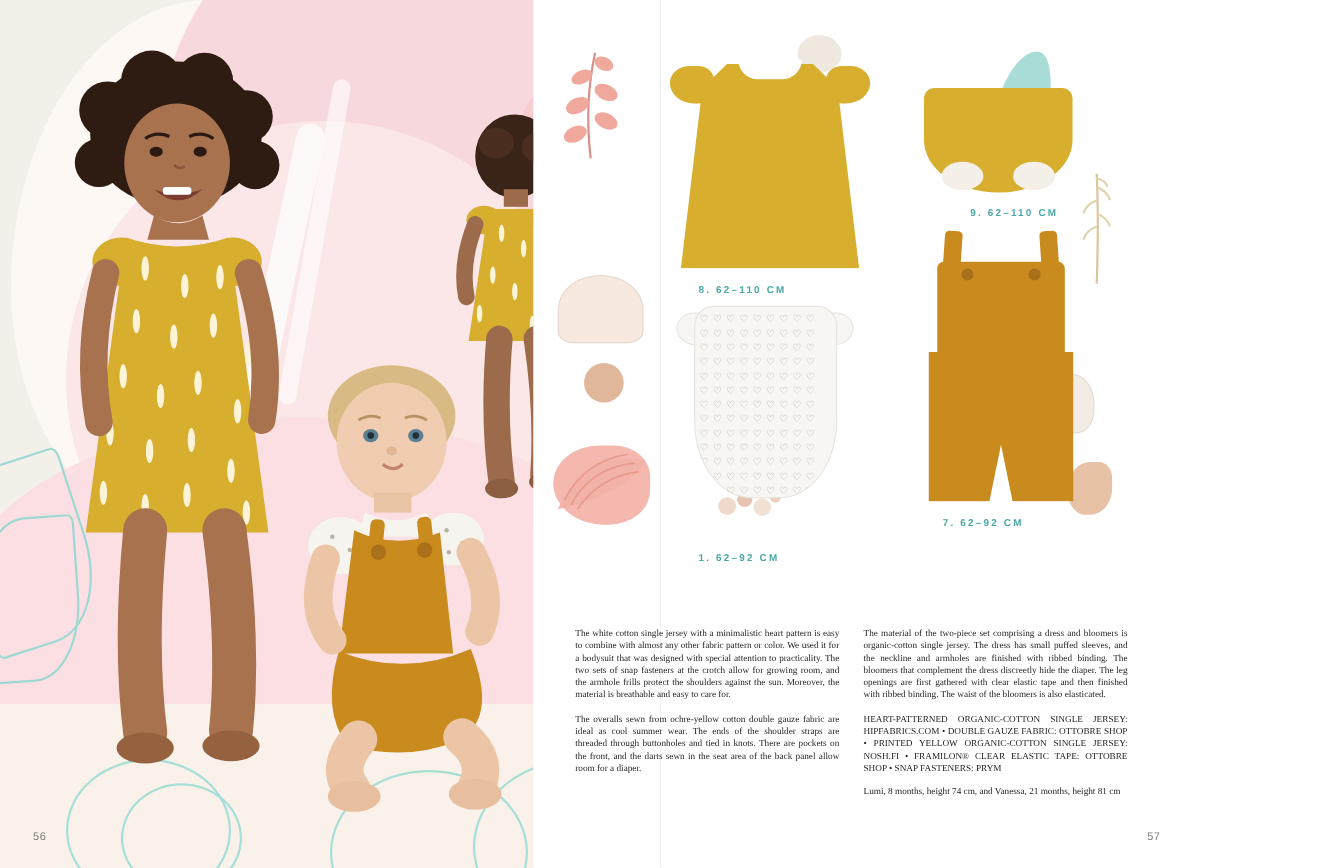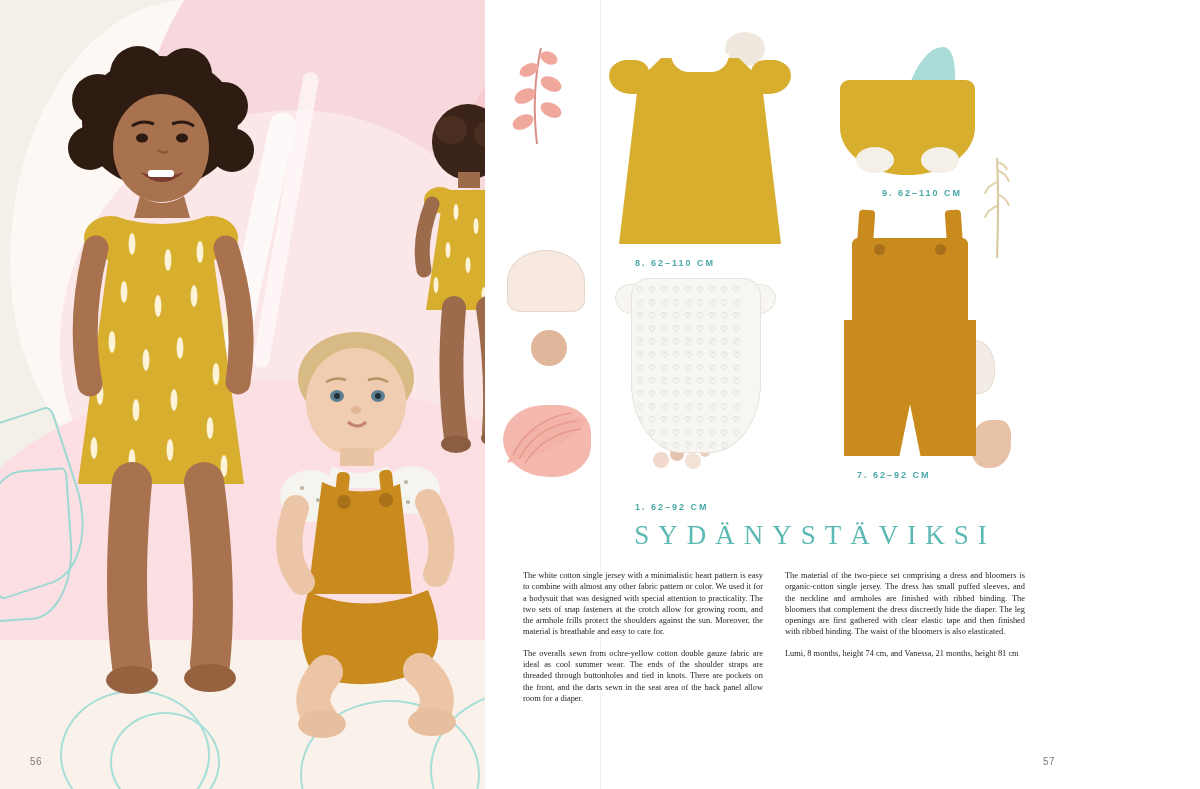--- a/index.html
+++ b/index.html
@@ -495,29 +495,29 @@
         <div class="strapL"></div>
         <div class="strapR"></div>
         <div class="bib"></div>
         <div class="btnL"></div>
         <div class="btnR"></div>
         <div class="pants"></div>
       </div>
       <div class="caption cap-overall">7. 62–92 CM</div>
     </div>
 
-    <div class="title">SYDÄNYSTÄVIKSI</div>
 
     <div class="text-cols">
       <div class="col">
         <p>The white cotton single jersey with a minimalistic heart pattern is easy to combine with almost any other fabric pattern or color. We used it for a bodysuit that was designed with special attention to practicality. The two sets of snap fasteners at the crotch allow for growing room, and the armhole frills protect the shoulders against the sun. Moreover, the material is breathable and easy to care for.</p>
         <p>The overalls sewn from ochre-yellow cotton double gauze fabric are ideal as cool summer wear. The ends of the shoulder straps are threaded through buttonholes and tied in knots. There are pockets on the front, and the darts sewn in the seat area of the back panel allow room for a diaper.</p>
       </div>
       <div class="col">
         <p>The material of the two-piece set comprising a dress and bloomers is organic-cotton single jersey. The dress has small puffed sleeves, and the neckline and armholes are finished with ribbed binding. The bloomers that complement the dress discreetly hide the diaper. The leg openings are first gathered with clear elastic tape and then finished with ribbed binding. The waist of the bloomers is also elasticated.</p>
+        <p class="credits">HEART-PATTERNED ORGANIC-COTTON SINGLE JERSEY: HIPFABRICS.COM • DOUBLE GAUZE FABRIC: OTTOBRE SHOP • PRINTED YELLOW ORGANIC-COTTON SINGLE JERSEY: NOSH.FI • FRAMILON® CLEAR ELASTIC TAPE: OTTOBRE SHOP • SNAP FASTENERS: PRYM</p>
         <p class="credits">Lumi, 8 months, height 74 cm, and Vanessa, 21 months, height 81 cm</p>
       </div>
     </div>
 
     <div class="page-num right">57</div>
   </div>
 
   <div class="gutter-shadow"></div>
 </div>
 

